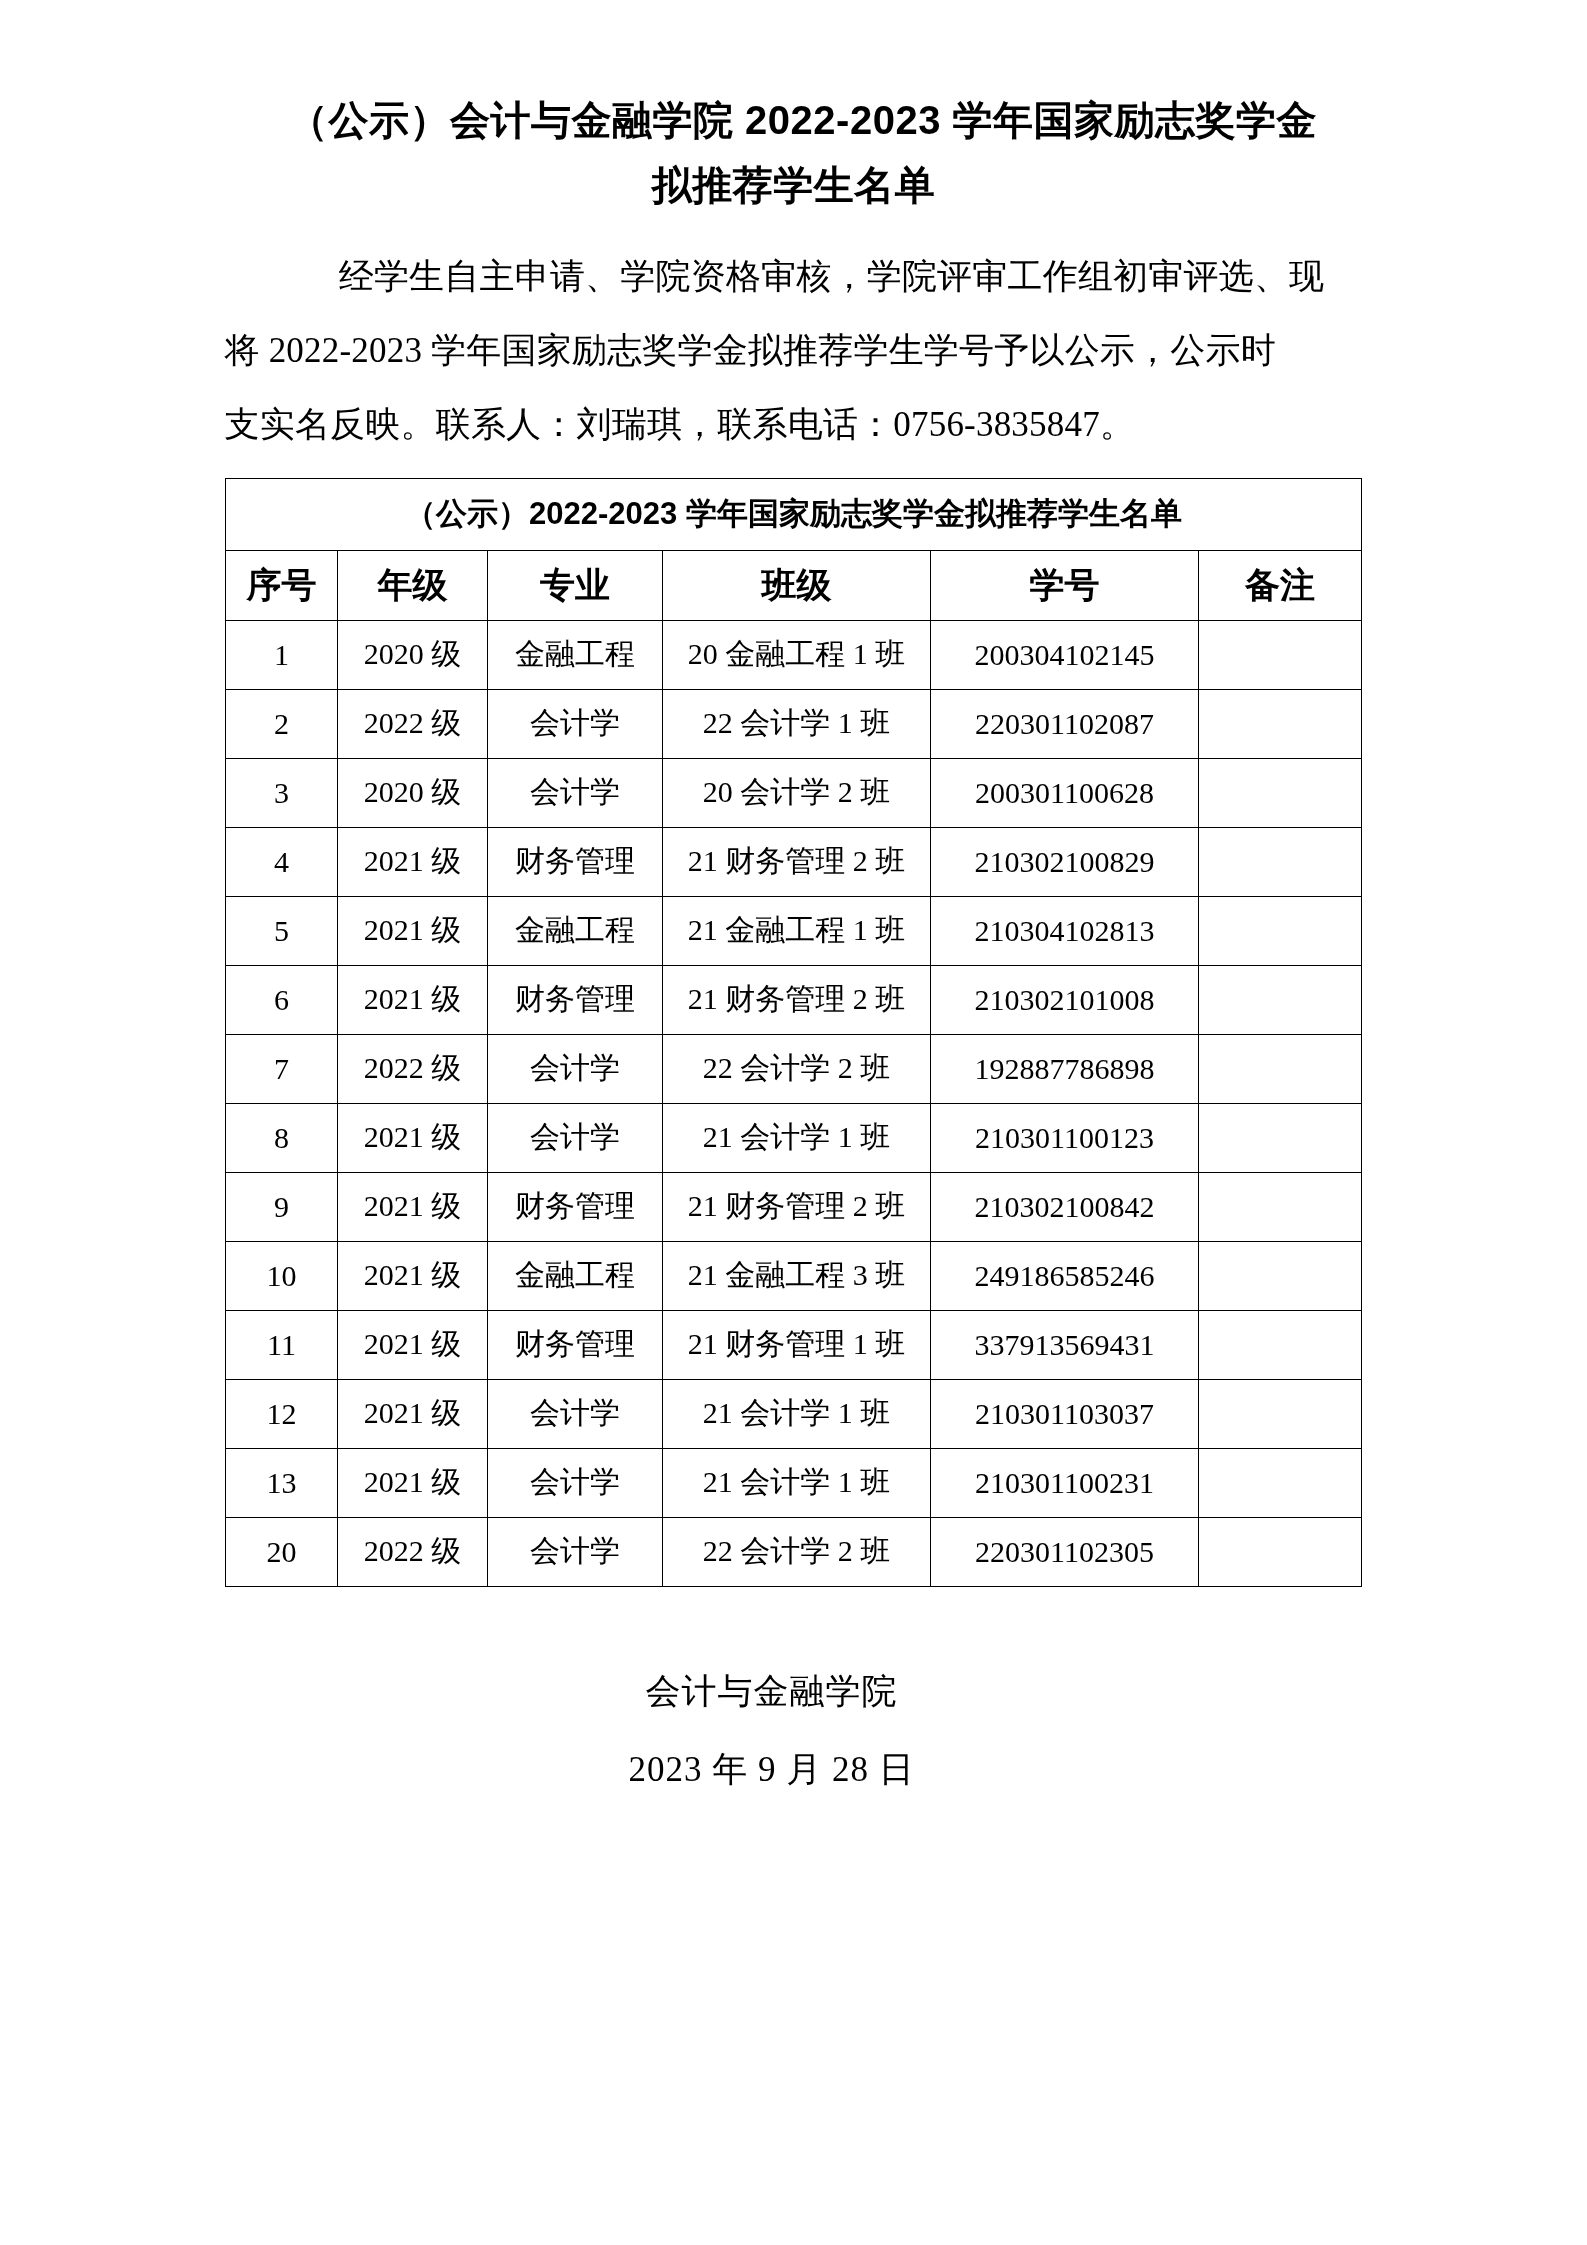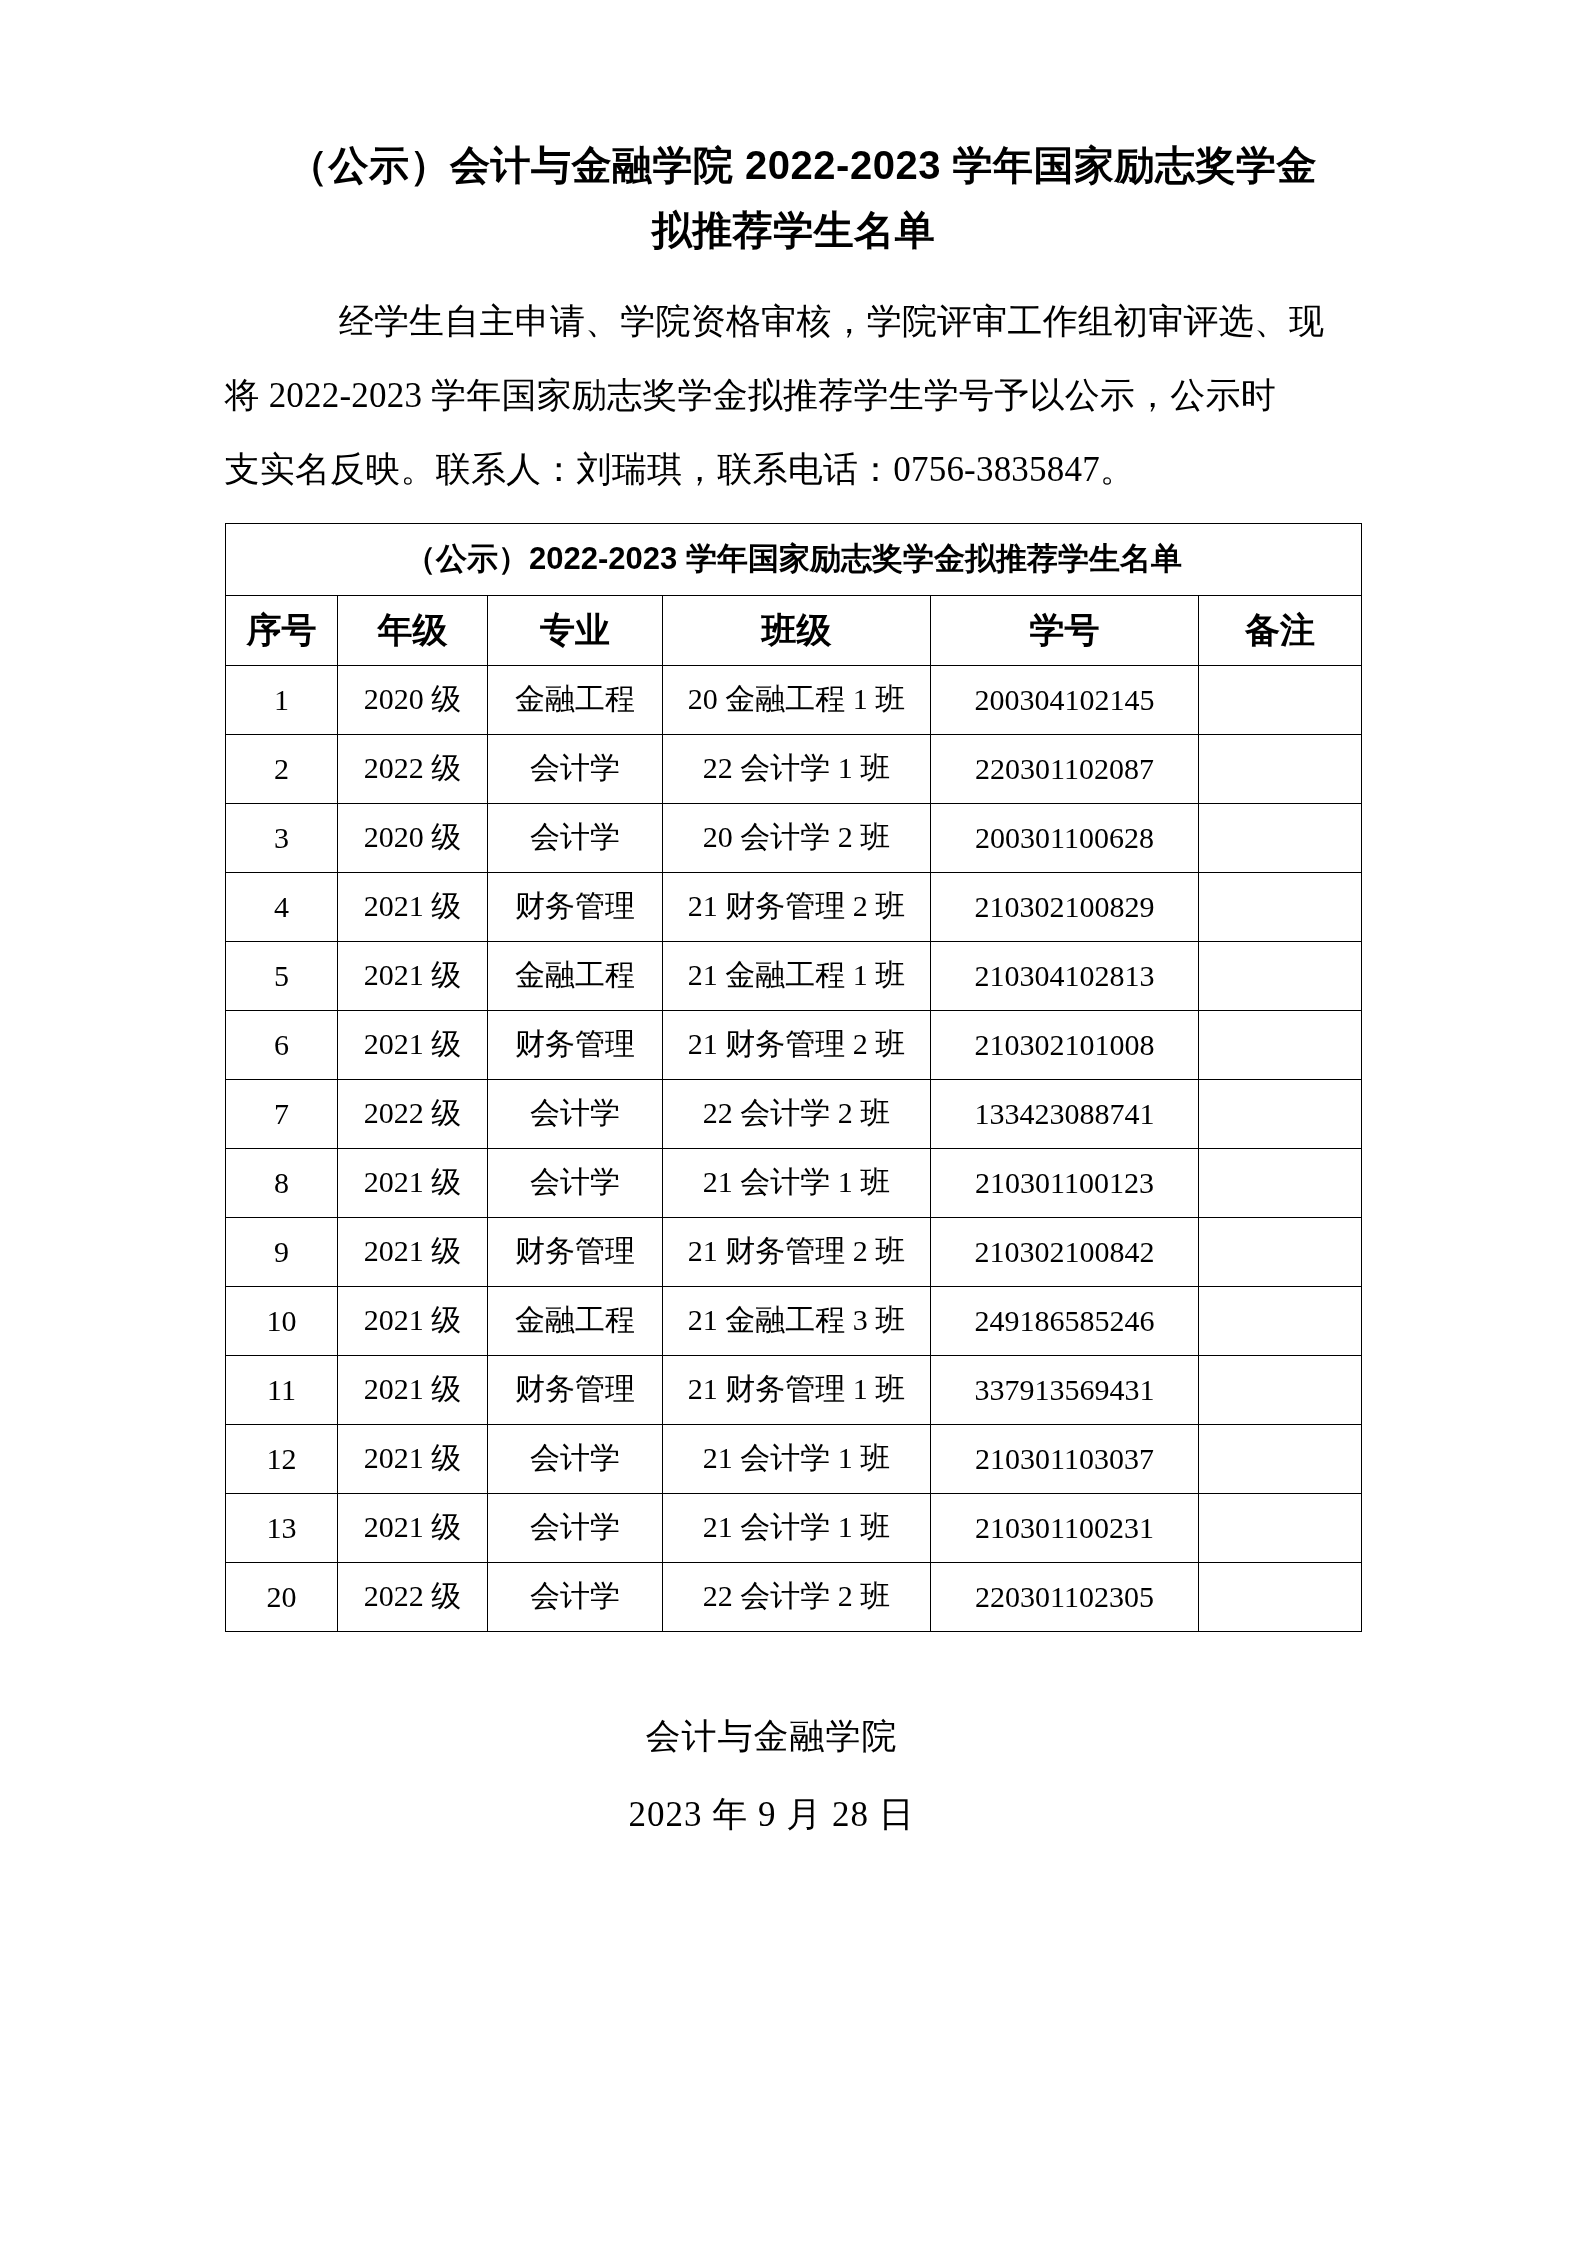--- a/index.html
+++ b/index.html
@@ -27,23 +27,23 @@
     padding: 0;
     text-align: center;
     font-family: "Liberation Sans", "DejaVu Sans", sans-serif;
     font-weight: bold;
     font-size: 40px;
     line-height: 1.62;
     letter-spacing: 0.5px;
     color: #000;
   }
   .title-block {
-    padding-top: 120px;
+    padding-top: 88px;
     width: 1210px;
-    margin: 13px auto;
+    margin: 0 auto;
   }
   .title-line-1 {
     padding-left: 18px;
   }
   .body-block {
     width: 1138px;
     margin: 0 auto;
     margin-top: 22px;
   }
   .body-line {
@@ -187,21 +187,21 @@
           <td>财务管理</td>
           <td>21 财务管理 2 班</td>
           <td>210302101008</td>
           <td></td>
         </tr>
         <tr>
           <td>7</td>
           <td>2022 级</td>
           <td>会计学</td>
           <td>22 会计学 2 班</td>
-          <td>133423088741</td>
+          <td>192887786898</td>
           <td></td>
         </tr>
         <tr>
           <td>8</td>
           <td>2021 级</td>
           <td>会计学</td>
           <td>21 会计学 1 班</td>
           <td>210301100123</td>
           <td></td>
         </tr>

